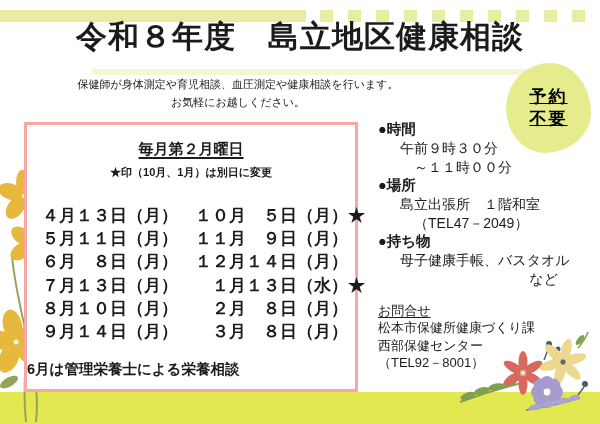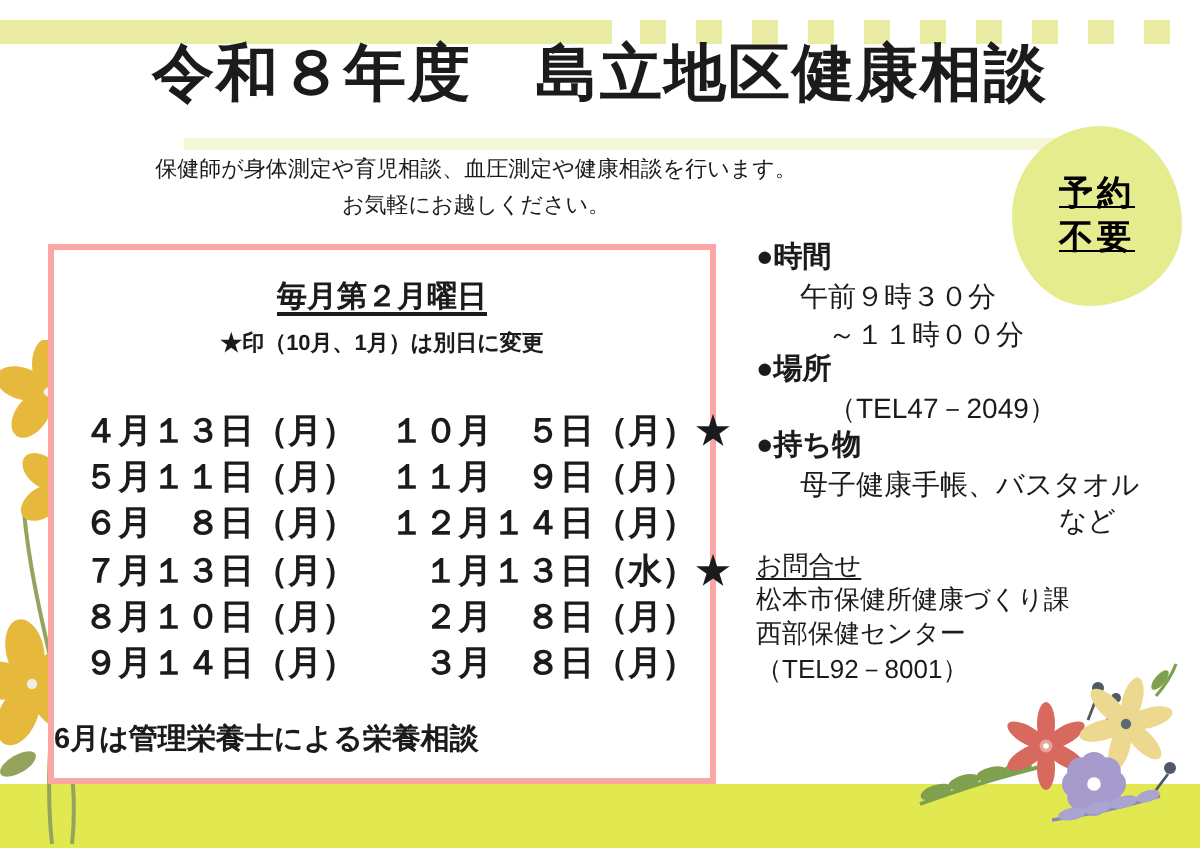--- a/index.html
+++ b/index.html
@@ -42,21 +42,21 @@
   .sched-row{font-size:17px;font-weight:700;line-height:23.2px;white-space:pre;}
   .sched-note{position:absolute;left:0;bottom:10px;width:100%;text-align:left;font-size:14.5px;font-weight:700;}
 
   .details{position:absolute;left:378px;top:116px;width:218px;padding-top:4px;z-index:3;}
   .d-label{font-size:14.5px;font-weight:700;line-height:19px;}
   .d-line{font-size:14px;line-height:18.5px;white-space:pre;}
   .ind1{padding-left:22px;}
   .ind2{padding-left:36px;}
   .ind3{padding-left:44px;}
   .d-right{text-align:right;padding-right:38px;}
-  .contact{margin-top:4px;}
+  .contact{margin-top:14px;}
   .c-label{font-size:13px;line-height:17px;text-decoration:underline;text-underline-offset:2px;}
   .c-line{font-size:13px;line-height:17.5px;white-space:pre;}
 
   .flowers-left{position:absolute;left:0;top:170px;z-index:1;}
   .bouquet{position:absolute;left:430px;top:330px;z-index:2;}
 </style>
 </head>
 <body>
 
 <div class="page">
@@ -119,20 +119,21 @@
     </div>
     <div class="sched-note">6月は管理栄養士による栄養相談</div>
   </div>
 
   <div class="details">
     <div class="d-label">●時間</div>
     <div class="d-line ind1">午前９時３０分</div>
     <div class="d-line ind2">～１１時００分</div>
 
     <div class="d-label">●場所</div>
+    <div class="d-line ind1">島立出張所　１階和室</div>
     <div class="d-line ind2">（TEL47－2049）</div>
 
     <div class="d-label">●持ち物</div>
     <div class="d-line ind1">母子健康手帳、バスタオル</div>
     <div class="d-line d-right">など</div>
 
     <div class="contact">
       <div class="c-label">お問合せ</div>
       <div class="c-line">松本市保健所健康づくり課</div>
       <div class="c-line">西部保健センター</div>

